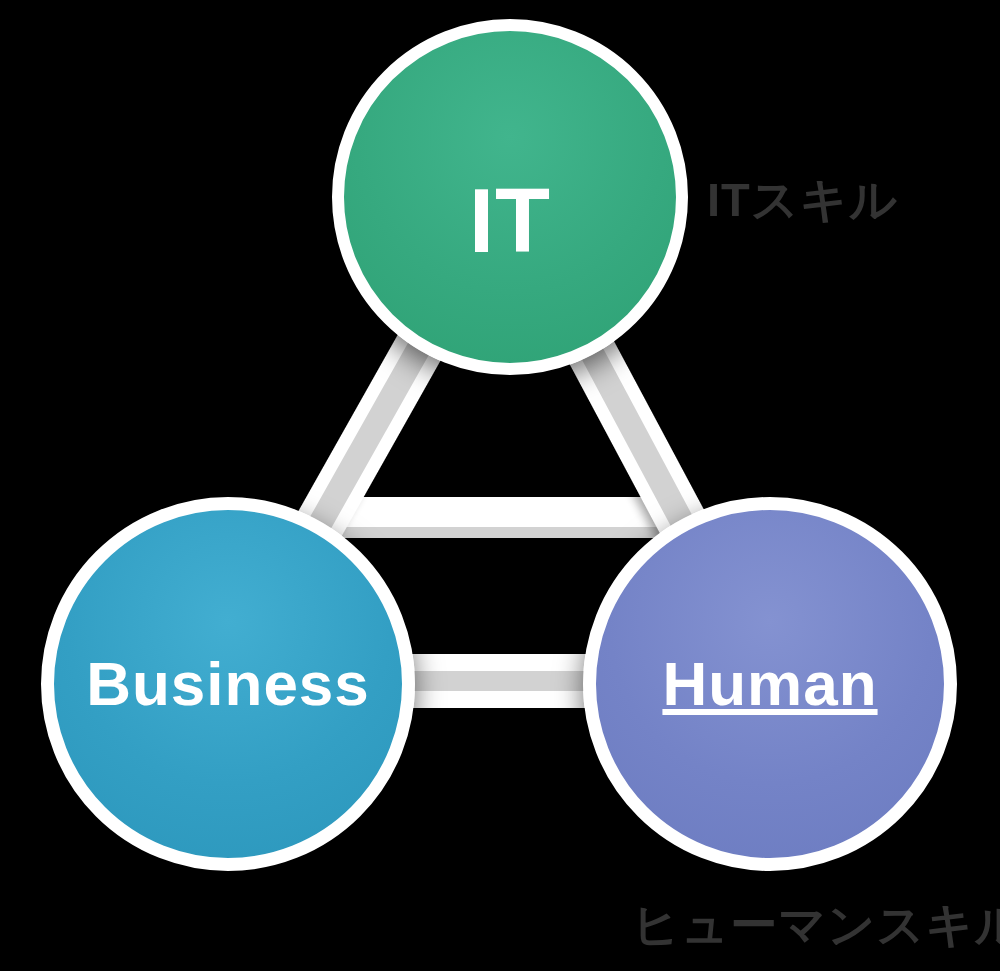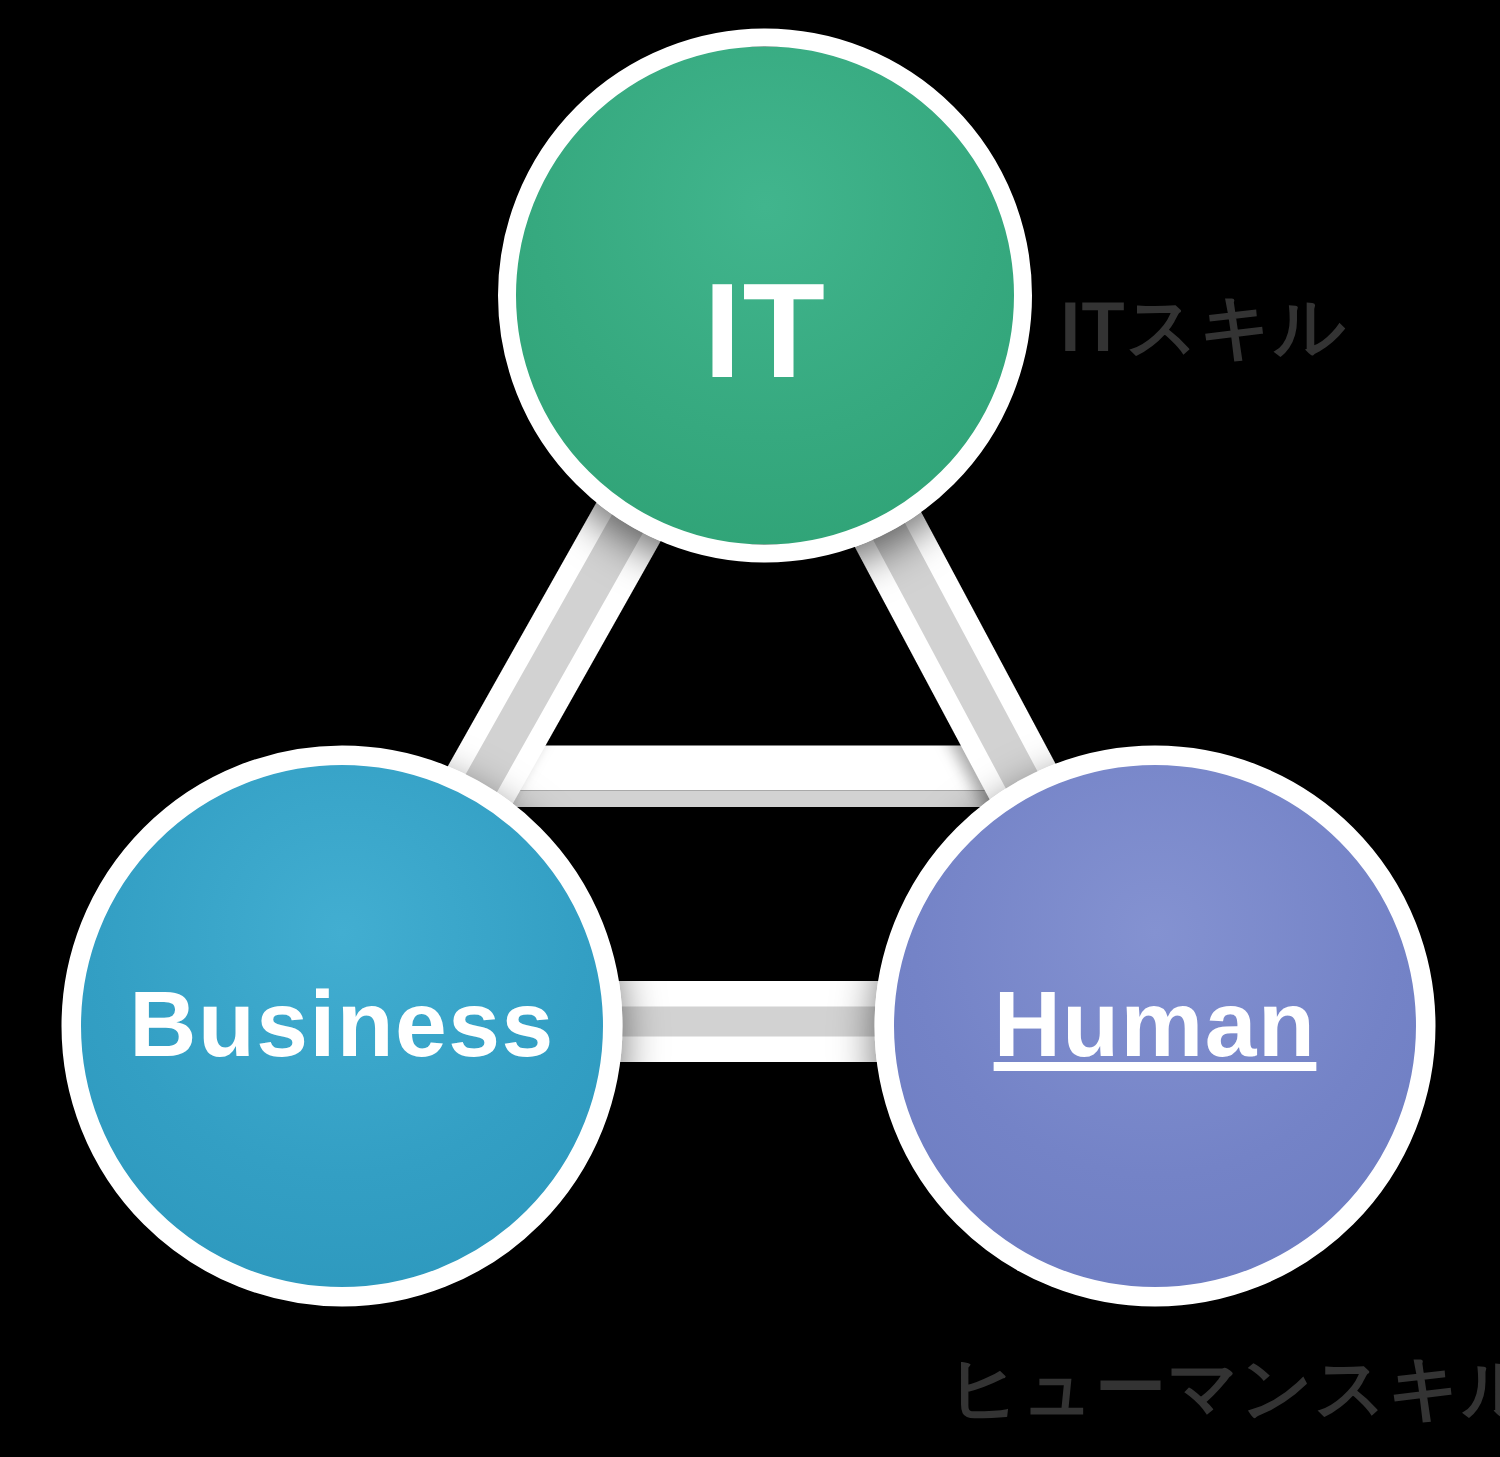--- a/index.html
+++ b/index.html
@@ -62,21 +62,21 @@
   
   .caption {
     position: absolute;
     color: var(--caption, #333333);
     font-size: 47px;
     font-weight: 700;
     line-height: 1;
     letter-spacing: 1px;
     white-space: nowrap;
   }
-  .caption-it       { left: 707px; top: 194px; }
+  .caption-it       { left: 707px; top: 176px; }
   .caption-business { left: 66px;  top: 901px; }
   .caption-human    { left: 632px; top: 901px; }
 </style>
 </head>
 <body>
 
 <div class="stage" style="--line: #d2d2d2; --casing: #ffffff; --caption: #333333; background: rgb(0, 0, 0);">
 
   <div class="bar casing cross-casing"></div>
   <div class="bar line cross-line"></div>

